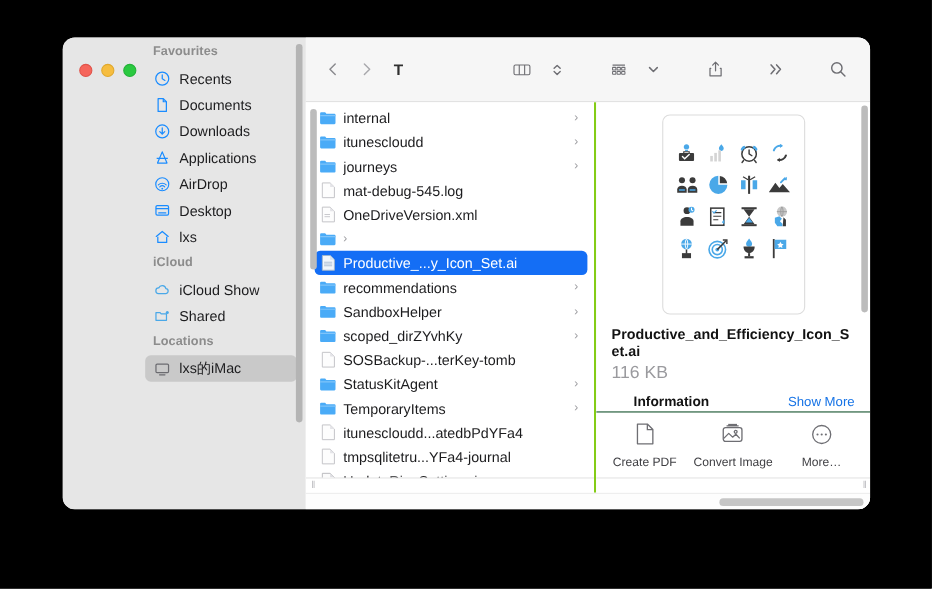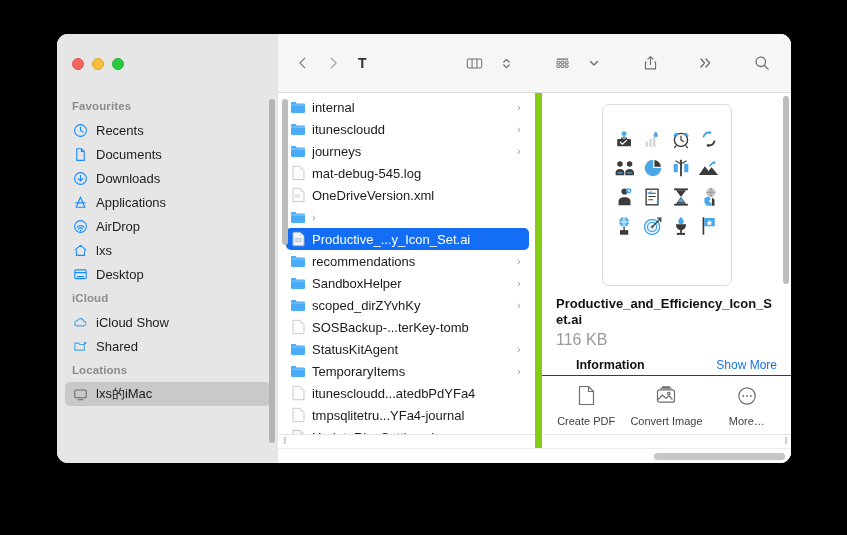--- a/index.html
+++ b/index.html
@@ -24,21 +24,21 @@
     flex-direction: row;
   }
 
   
   .sidebar {
     width: 221px;
     flex: 0 0 221px;
     background: #e6e6e6;
     position: relative;
     display: flex;
-    flex-direction: column;
+    flex-direction: row;
   }
   .traffic {
     height: 59px;
     display: flex;
     align-items: center;
     padding-left: 15px;
     gap: 8px;
   }
   .light { width: 12px; height: 12px; border-radius: 50%; }
   .light.red    { background: #f5655b; border: 0.5px solid #e0544b; }
@@ -125,21 +125,21 @@
     display: flex;
     flex-direction: row;
     min-height: 0;
     position: relative;
   }
 
   
   .col {
     position: relative;
     background: #ffffff;
-    border-right: 7px solid #84cc16;
+    border-right: 2px solid #84cc16;
     overflow: hidden;
     display: flex;
     flex-direction: column;
   }
   .col.files { width: 264px; flex: 0 0 264px; }
   .col-body { flex: 1 1 auto; overflow: hidden; padding-top: 3px; position: relative; }
 
   .row {
     display: flex;
     align-items: center;
@@ -341,36 +341,36 @@
                 <path d="M5.6 10.6a3.4 3.4 0 0 1 4.8 0M4.2 8.6a5.4 5.4 0 0 1 7.6 0" stroke-linecap="round"></path>
                 <circle cx="8" cy="12.3" r="0.9" fill="#1a8cff" stroke="none"></circle>
             </svg>
           </span>
           <span class="sb-label">AirDrop</span>
         </div>
 
         <div class="sb-item">
           <span class="sb-ico">
             <svg width="15" height="15" viewBox="0 0 16 16" fill="none" stroke="#1a8cff" stroke-width="1.2">
-              <path d="M2.2 7.4 8 2.6l5.8 4.8" stroke-linejoin="round" stroke-linecap="round"></path>
-              <path d="M3.7 7.6v5.6h8.6V7.6" stroke-linejoin="round"></path>
-            </svg>
-          </span>
-          <span class="sb-label">lxs</span>
-        </div>
-
-        <div class="sb-item">
-          <span class="sb-ico">
-            <svg width="15" height="15" viewBox="0 0 16 16" fill="none" stroke="#1a8cff" stroke-width="1.2">
               <rect x="1.9" y="3.1" width="12.2" height="9.3" rx="1.3"></rect>
                 <path d="M1.9 6h12.2"></path>
                 <path d="M4.6 10.2h6.8" stroke-linecap="round"></path>
             </svg>
           </span>
           <span class="sb-label">Desktop</span>
+        </div>
+
+        <div class="sb-item">
+          <span class="sb-ico">
+            <svg width="15" height="15" viewBox="0 0 16 16" fill="none" stroke="#1a8cff" stroke-width="1.2">
+              <path d="M2.2 7.4 8 2.6l5.8 4.8" stroke-linejoin="round" stroke-linecap="round"></path>
+              <path d="M3.7 7.6v5.6h8.6V7.6" stroke-linejoin="round"></path>
+            </svg>
+          </span>
+          <span class="sb-label">lxs</span>
         </div>
 
         <div class="sb-group-title">iCloud</div>
 
         <div class="sb-item">
           <span class="sb-ico">
             <svg width="15" height="15" viewBox="0 0 16 16" fill="none" stroke="#4aa8e8" stroke-width="1.2">
               <path d="M4.4 11.6a2.7 2.7 0 0 1 .2-5.4 3.6 3.6 0 0 1 6.9.6 2.4 2.4 0 0 1-.4 4.8z" stroke-linejoin="round"></path>
             </svg>
           </span>

